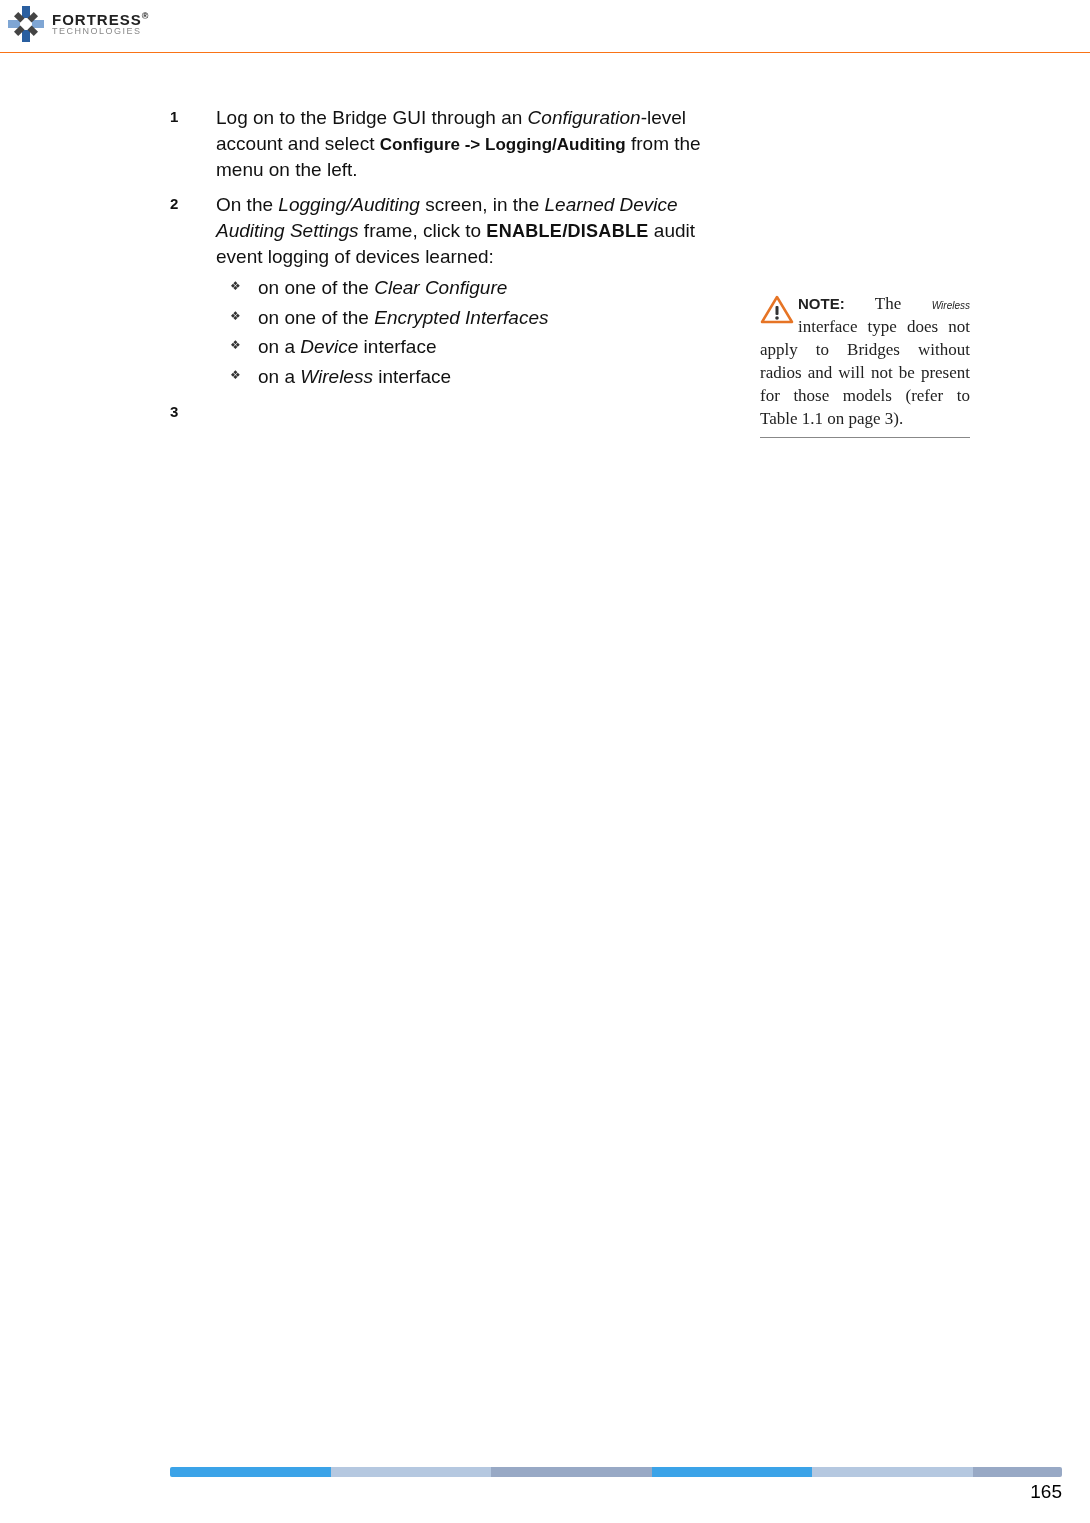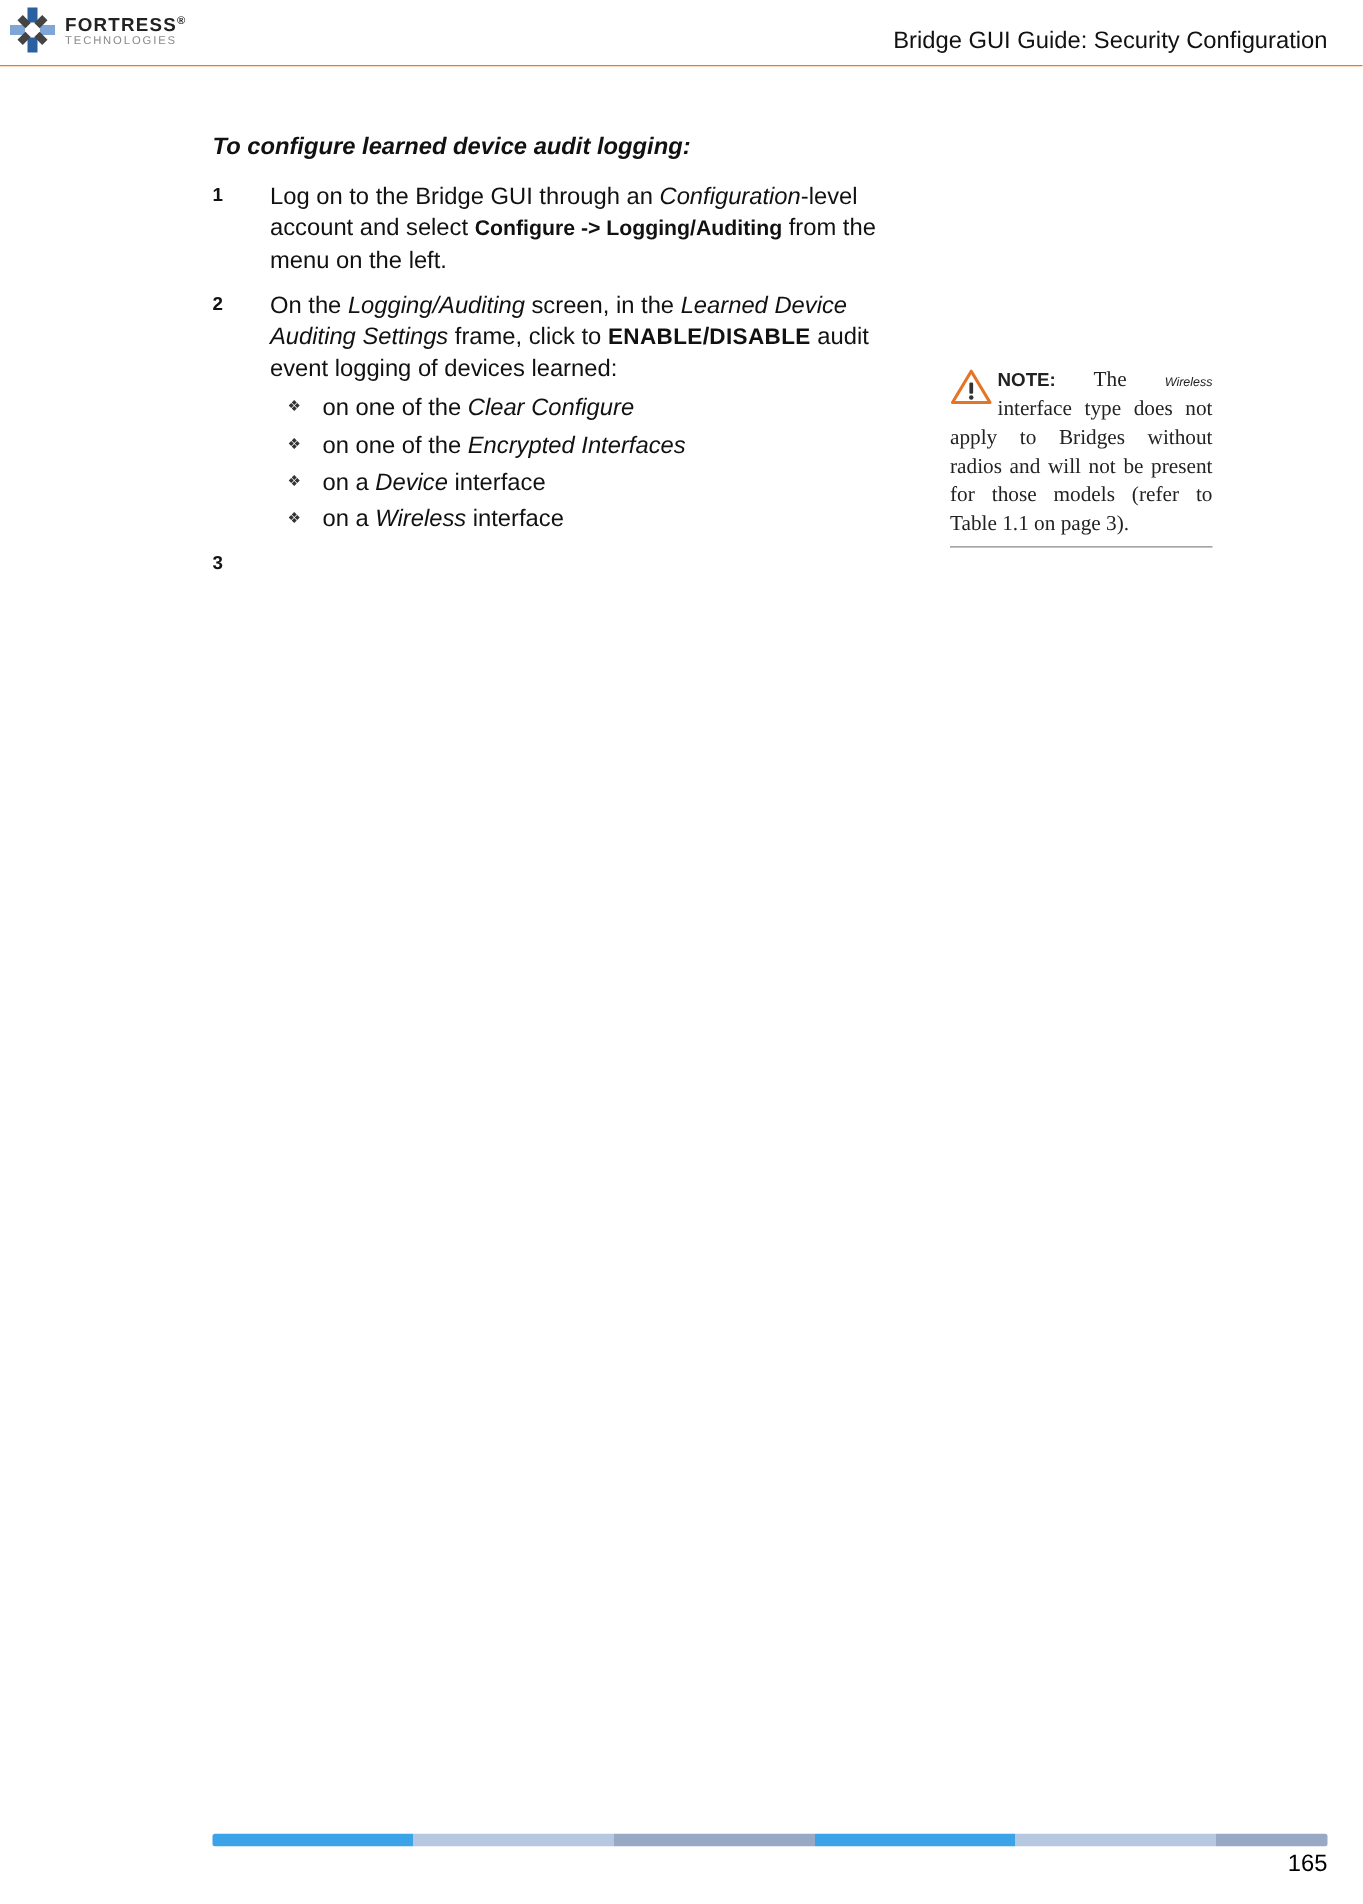--- a/index.html
+++ b/index.html
@@ -199,26 +199,24 @@
             <polygon points="-3,-14 3,-14 3,-5 -3,-5" fill="#444" transform="rotate(225)"></polygon>
             <polygon points="-3,-14 3,-14 3,-5 -3,-5" fill="#444" transform="rotate(315)"></polygon>
           </g>
         </svg>
       </div>
       <div class="logo-text">
         <span class="brand"><span>FORTRESS</span><sup style="font-size:9px;">®</sup></span>
         <span class="sub">TECHNOLOGIES</span>
       </div>
     </div>
-    <div class="header-title">Bridge GUI Guide: Security Configuration</div>
   </div>
 
   <div class="content">
     <div class="main-col">
-      <div class="section-heading">To configure learned device audit logging:</div>
       <ol class="steps" id="steps-list">
           <li><span class="step-num">1</span><span><span>Log on to the Bridge GUI through an </span><span class="italic">Configuration</span><span>-level account and select </span><span class="bold-sans">Configure -&gt; Logging/Auditing</span><span> from the menu on the left.</span></span></li>
           <li><span class="step-num">2</span><span><span>On the </span><span class="italic">Logging/Auditing</span><span> screen, in the </span><span class="italic">Learned Device Auditing Settings</span><span> frame, click to </span><span class="smallcaps">ENABLE</span><span class="bold">/</span><span class="smallcaps">DISABLE</span><span> audit event logging of devices learned:</span></span><ul class="sub">
               <li><span class="diamond">❖</span><span>on one of the </span><span class="italic">Clear Configure</span></li>
               <li><span class="diamond">❖</span><span>on one of the </span><span class="italic">Encrypted Interfaces</span></li>
               <li><span class="diamond">❖</span><span>on a </span><span class="italic">Device</span><span> interface</span></li>
               <li><span class="diamond">❖</span><span>on a </span><span class="italic">Wireless</span><span> interface</span></li>
             </ul></li>
           <li><span class="step-num">3</span></li>
         </ol>

